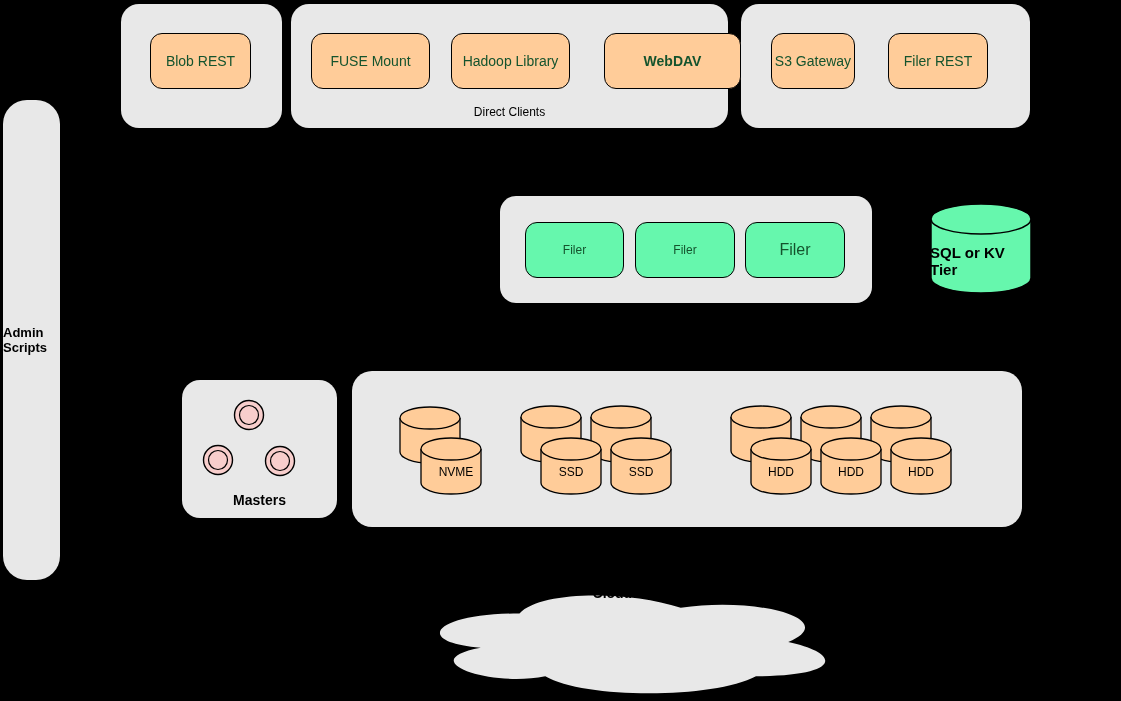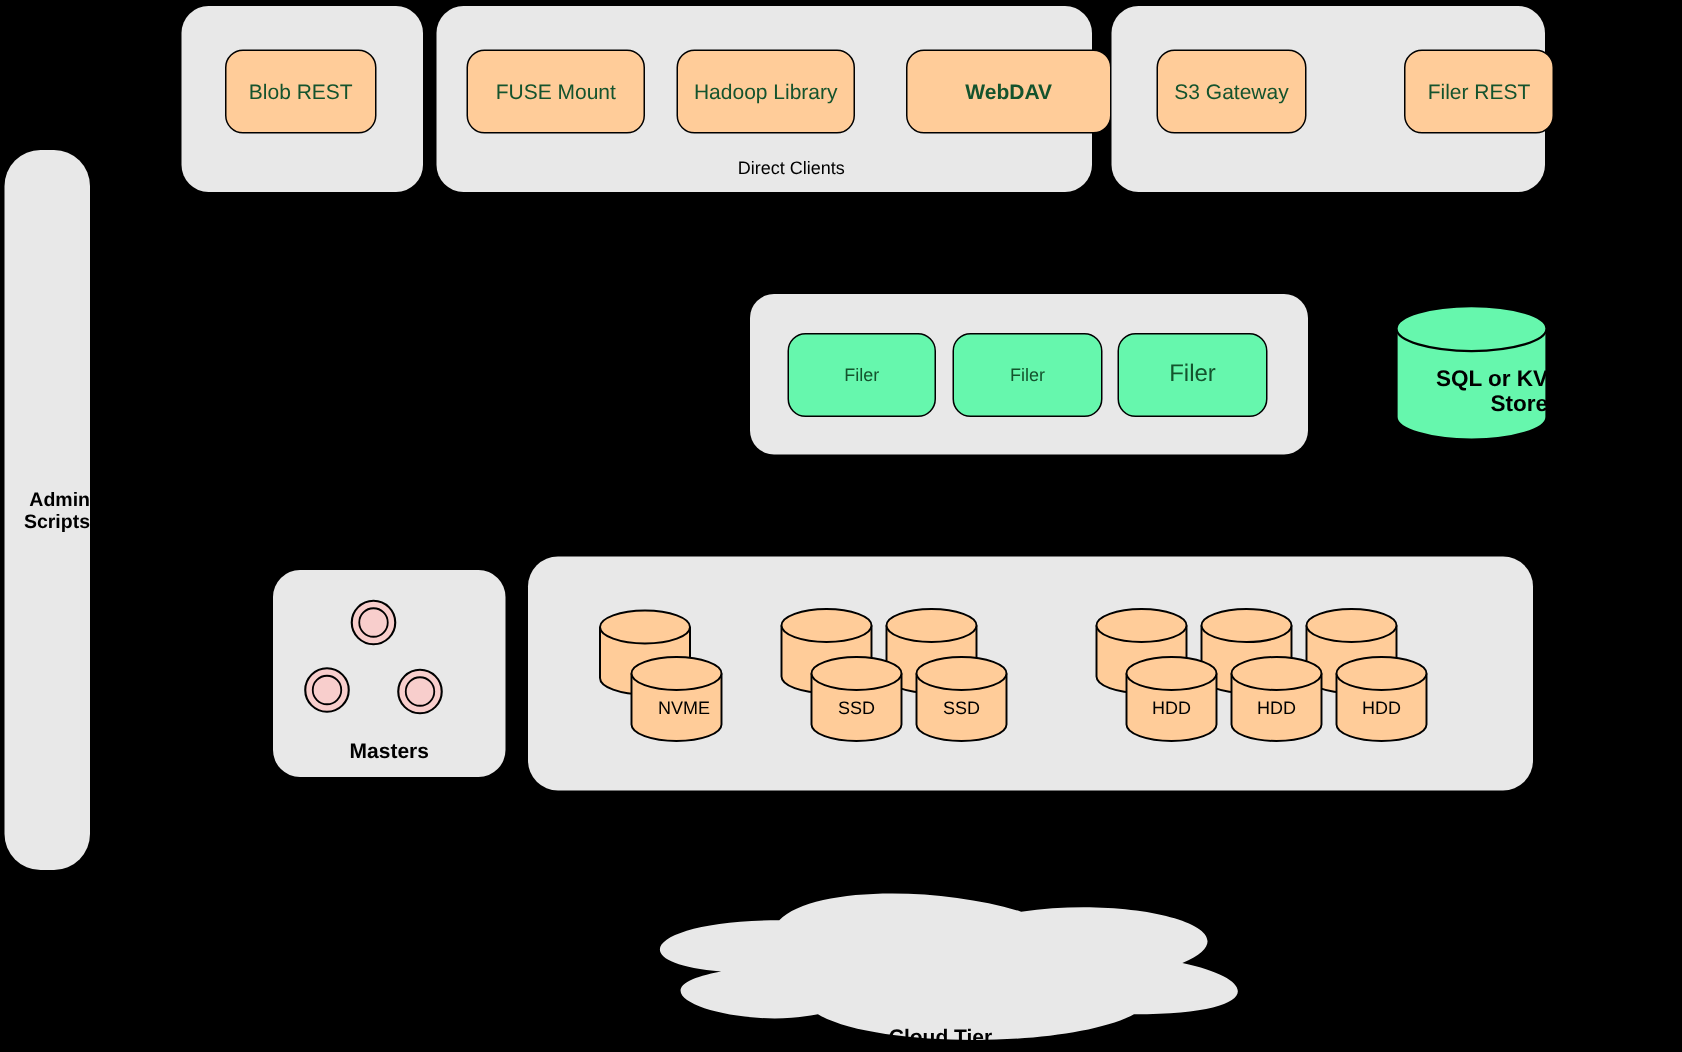--- a/index.html
+++ b/index.html
@@ -5,55 +5,55 @@
   html,body{margin:0;padding:0;}
   body{width:1121px;height:701px;background:#000;position:relative;font-family:"Liberation Sans",sans-serif;overflow:hidden;}
   .container{position:absolute;background:#e8e8e8;border-radius:18px;}
   .node{position:absolute;display:flex;align-items:center;justify-content:center;border:1.5px solid #000;border-radius:12px;font-size:14px;color:#14532d;box-sizing:border-box;}
   .orange{background:#ffcc99;}
   .green{background:#66f7ad;}
   .caption{position:absolute;font-size:12px;color:#000;text-align:center;}
   .bold{font-weight:bold;}
   .abs{position:absolute;}
   .cyl-label{position:absolute;display:flex;align-items:center;justify-content:center;font-size:12px;color:#000;}
-  .center-flex{display:flex;align-items:flex-end;justify-content:center;}
+  .center-flex{display:flex;align-items:flex-start;justify-content:center;}
 </style>
 </head>
 <body>
 
 <div class="container center-flex" style="left:3px;top:100px;width:57px;height:480px;border-radius:24px;flex-direction:column;">
   <span class="bold" style="font-size:13px;line-height:15px;">Admin</span>
   <span class="bold" style="font-size:13px;line-height:15px;">Scripts</span>
 </div>
 
 <div class="container" style="left:121px;top:4px;width:161px;height:124px;"></div>
 <div class="node orange" style="left:150px;top:33px;width:101px;height:56px;">Blob REST</div>
 
 <div class="container" style="left:291px;top:4px;width:437px;height:124px;"></div>
 <div class="node orange" style="left:311px;top:33px;width:119px;height:56px;">FUSE Mount</div>
 <div class="node orange" style="left:451px;top:33px;width:119px;height:56px;">Hadoop Library</div>
 <div class="node orange" style="left:604px;top:33px;width:137px;height:56px;font-weight:bold;">WebDAV</div>
-<div class="caption" style="left:291px;top:105px;width:437px;margin-left:18px;">Direct Clients</div>
+<div class="caption" style="left:291px;top:105px;width:437px;">Direct Clients</div>
 
 <div class="container" style="left:741px;top:4px;width:289px;height:124px;"></div>
-<div class="node orange" style="left:771px;top:33px;width:100px;height:56px;">S3 Gateway</div>
-<div class="node orange" style="left:936px;top:33px;width:100px;height:56px;">Filer REST</div>
+<div class="node orange" style="left:771px;top:33px;width:84px;height:56px;">S3 Gateway</div>
+<div class="node orange" style="left:888px;top:33px;width:100px;height:56px;">Filer REST</div>
 
 <div class="container" style="left:500px;top:196px;width:372px;height:107px;border-radius:16px;"></div>
 <div class="node green" style="left:525px;top:222px;width:99px;height:56px;font-size:12px;">Filer</div>
 <div class="node green" style="left:635px;top:222px;width:100px;height:56px;font-size:12px;">Filer</div>
 <div class="node green" style="left:745px;top:222px;width:100px;height:56px;font-size:16px;">Filer</div>
 
 <svg class="abs" style="left:930px;top:203px;" width="102" height="92" viewBox="0 0 102 92">
   <path d="M1,16 V75 A50,15 0 0 0 101,75 V16" fill="#66f7ad" stroke="#000" stroke-width="1.5"></path>
   <ellipse cx="51" cy="16" rx="50" ry="15" fill="#66f7ad" stroke="#000" stroke-width="1.5"></ellipse>
 </svg>
 <div class="abs center-flex" style="left:930px;top:231px;width:102px;height:60px;flex-direction:column;">
   <span class="bold" style="font-size:15px;line-height:17px;">SQL or KV</span>
-  <span class="bold" style="font-size:15px;line-height:17px;">Store</span>
+  <span class="bold" style="font-size:15px;line-height:17px;">Tier</span>
 </div>
 
 <div class="container" style="left:182px;top:380px;width:155px;height:138px;">
   <svg width="140" height="138" viewBox="0 0 140 138" style="position:absolute;left:0;top:0;">
     <g>
       <circle cx="67" cy="35" r="14.5" fill="#f8cecc" stroke="#000" stroke-width="1.4"></circle>
       <circle cx="67" cy="35" r="9.5" fill="none" stroke="#000" stroke-width="1.2"></circle>
     </g>
     <g>
       <circle cx="36" cy="80" r="14.5" fill="#f8cecc" stroke="#000" stroke-width="1.4"></circle>

